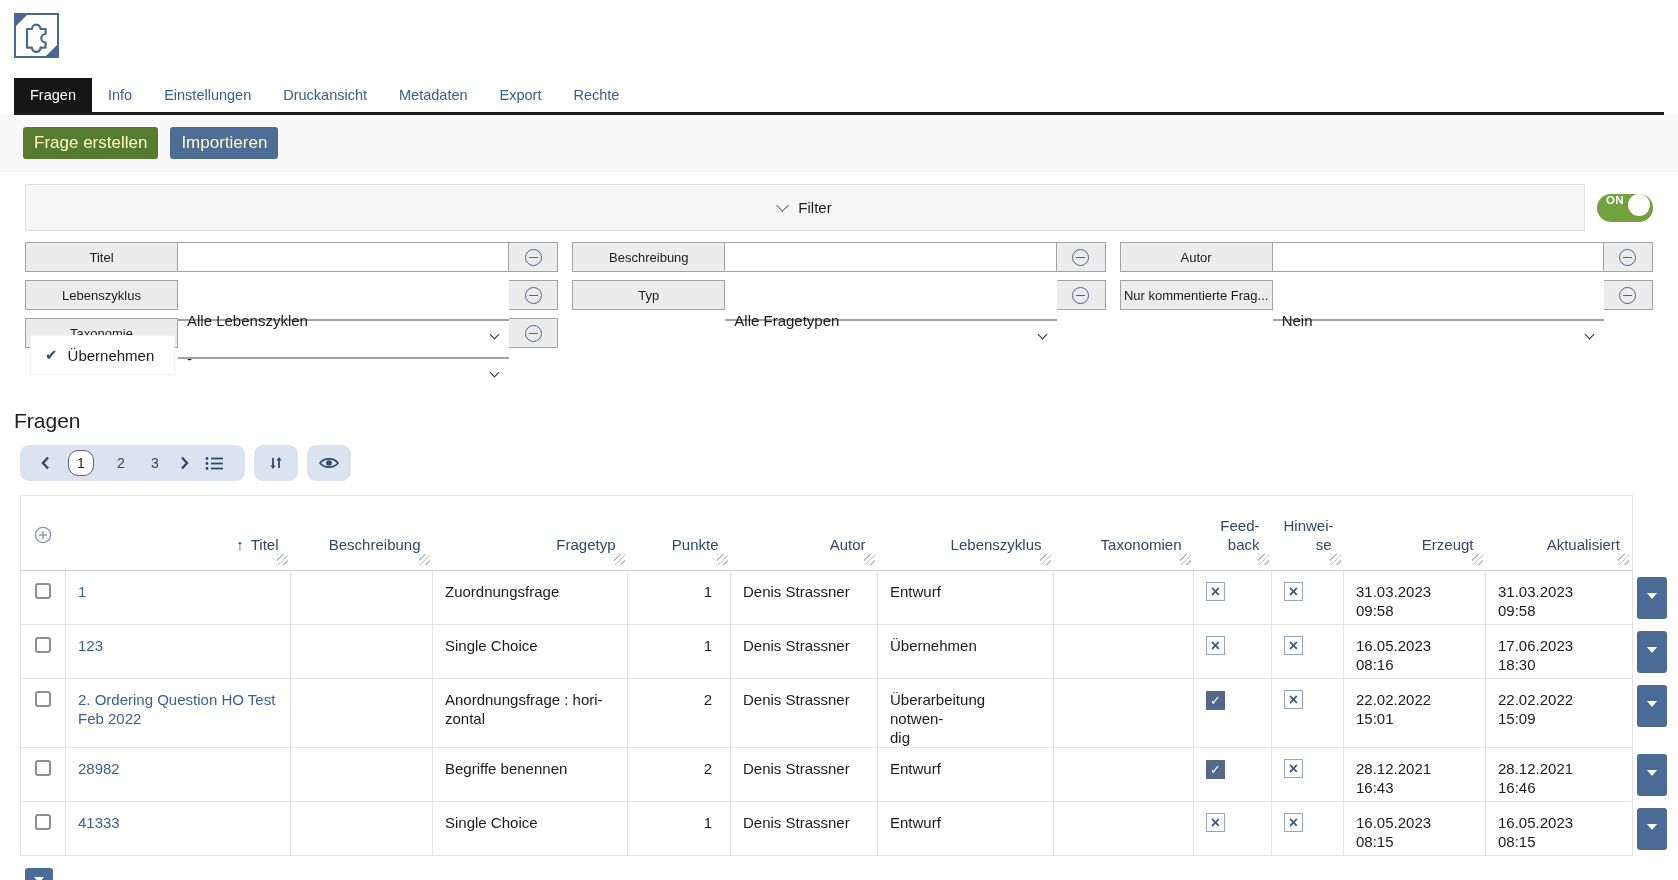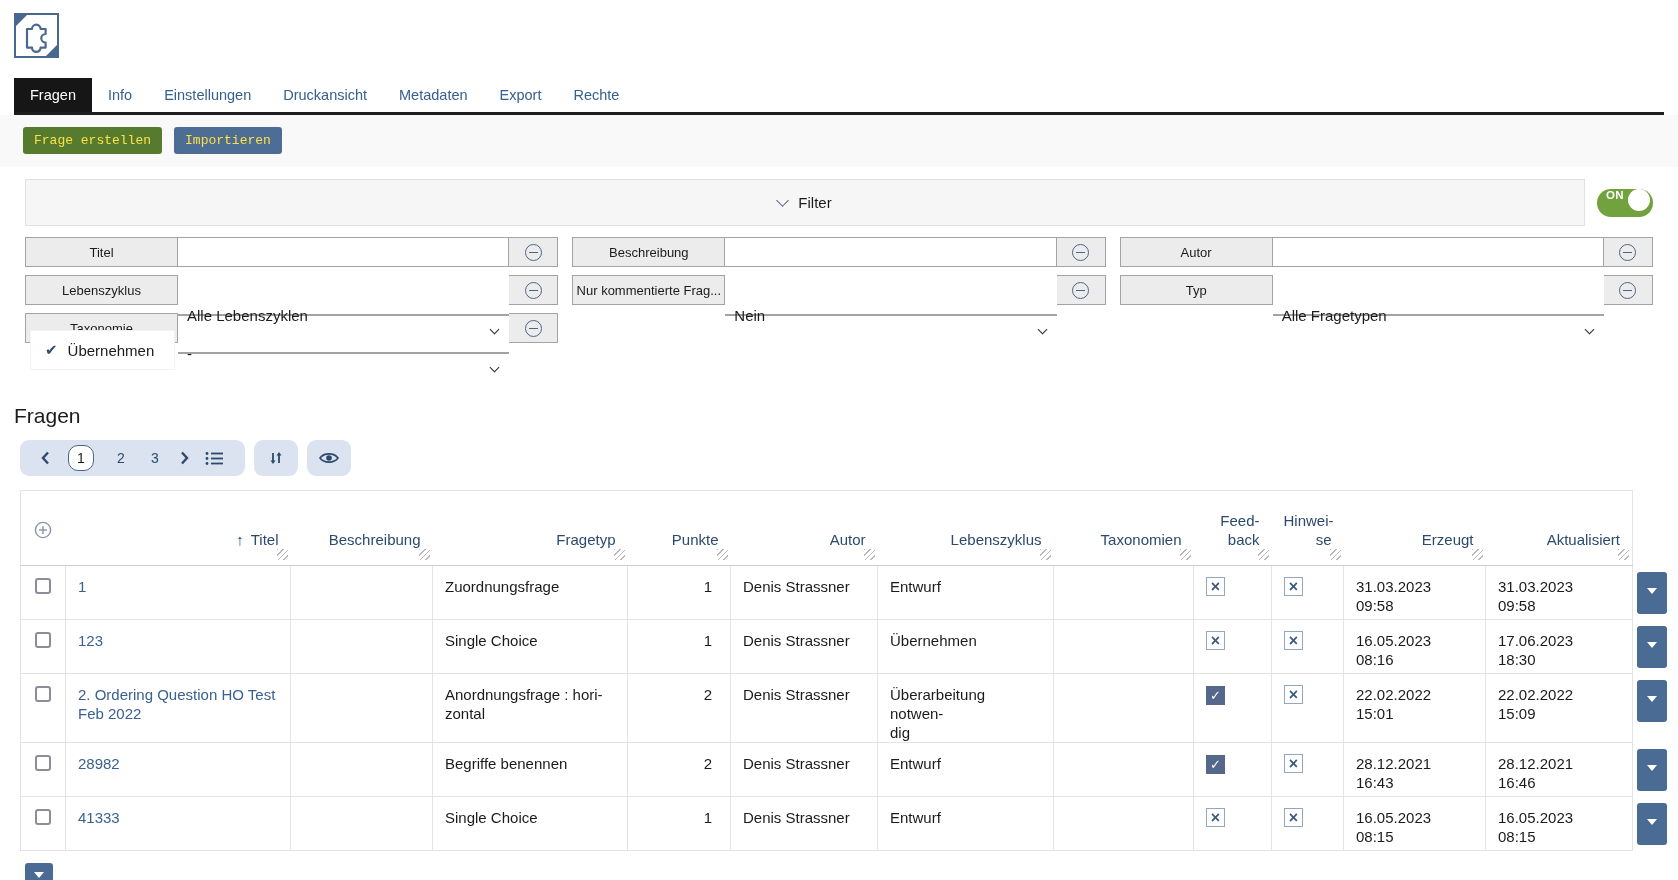--- a/index.html
+++ b/index.html
@@ -12,22 +12,22 @@
   .page-title { font-size:27px; font-weight:700; color:#1c1c1c; }
 
   
   .tabbar { display:flex; align-items:flex-end; margin:20px 14px 0 14px; }
   .tab { padding:9px 16px; font-size:14.5px; color:#35608f; cursor:pointer; white-space:nowrap; }
   .tab.active { background:#161616; color:#fff; }
   .tab-rule { height:3px; background:#1d1d1d; margin:0 14px; }
 
   
   .toolbar { background:#f9f9f9; padding:12px 0 13px 23px; display:flex; gap:12px; }
-  .btn { border:none; border-radius:3px; color:#fde047; font-size:13px; padding:6px 11px;
-         font-family:Liberation Mono, monospace; cursor:pointer; }
+  .btn { border:none; border-radius:3px; color:#fef9c3; font-size:17px; padding:6px 11px;
+         font-family:Liberation Sans, sans-serif; cursor:pointer; }
   .btn.green { background:#567b2e; }
   .btn.blue  { background:#4d6d94;text-align:right; }
 
   
   .filter-wrap { margin:12px 25px 0 25px; }
   .filter-head-row { display:flex; align-items:center; }
   .filter-head { flex:1; height:47px; background:#f6f6f6; border:1px solid #e1e1e1;
     display:flex; align-items:center; justify-content:center; gap:11px; font-size:15px; cursor:pointer; }
   .chev-down { width:9px; height:9px; border-right:1.6px solid #4c6586; border-bottom:1.6px solid #4c6586;
     transform:rotate(45deg); margin-top:-5px; }
@@ -173,33 +173,33 @@
       <div class="flabel">Lebenszyklus</div>
       <div class="fselect">
         <span>Alle Lebenszyklen</span>
         <span class="sel-caret"></span>
       </div>
       <div class="fminus">
           <span class="minus-circle"></span>
         </div>
     </div>
     <div class="fctl">
+      <div class="flabel">Typ</div>
+      <div class="fselect">
+        <span>Alle Fragetypen</span>
+        <span class="sel-caret"></span>
+      </div>
+      <div class="fminus">
+          <span class="minus-circle"></span>
+        </div>
+    </div>
+    <div class="fctl">
       <div class="flabel">Nur kommentierte Frag...</div>
       <div class="fselect">
         <span>Nein</span>
-        <span class="sel-caret"></span>
-      </div>
-      <div class="fminus">
-          <span class="minus-circle"></span>
-        </div>
-    </div>
-    <div class="fctl">
-      <div class="flabel">Typ</div>
-      <div class="fselect">
-        <span>Alle Fragetypen</span>
         <span class="sel-caret"></span>
       </div>
       <div class="fminus">
           <span class="minus-circle"></span>
         </div>
     </div>
 
     <div class="fctl">
       <div class="flabel">Taxonomie</div>
       <div class="fselect">

